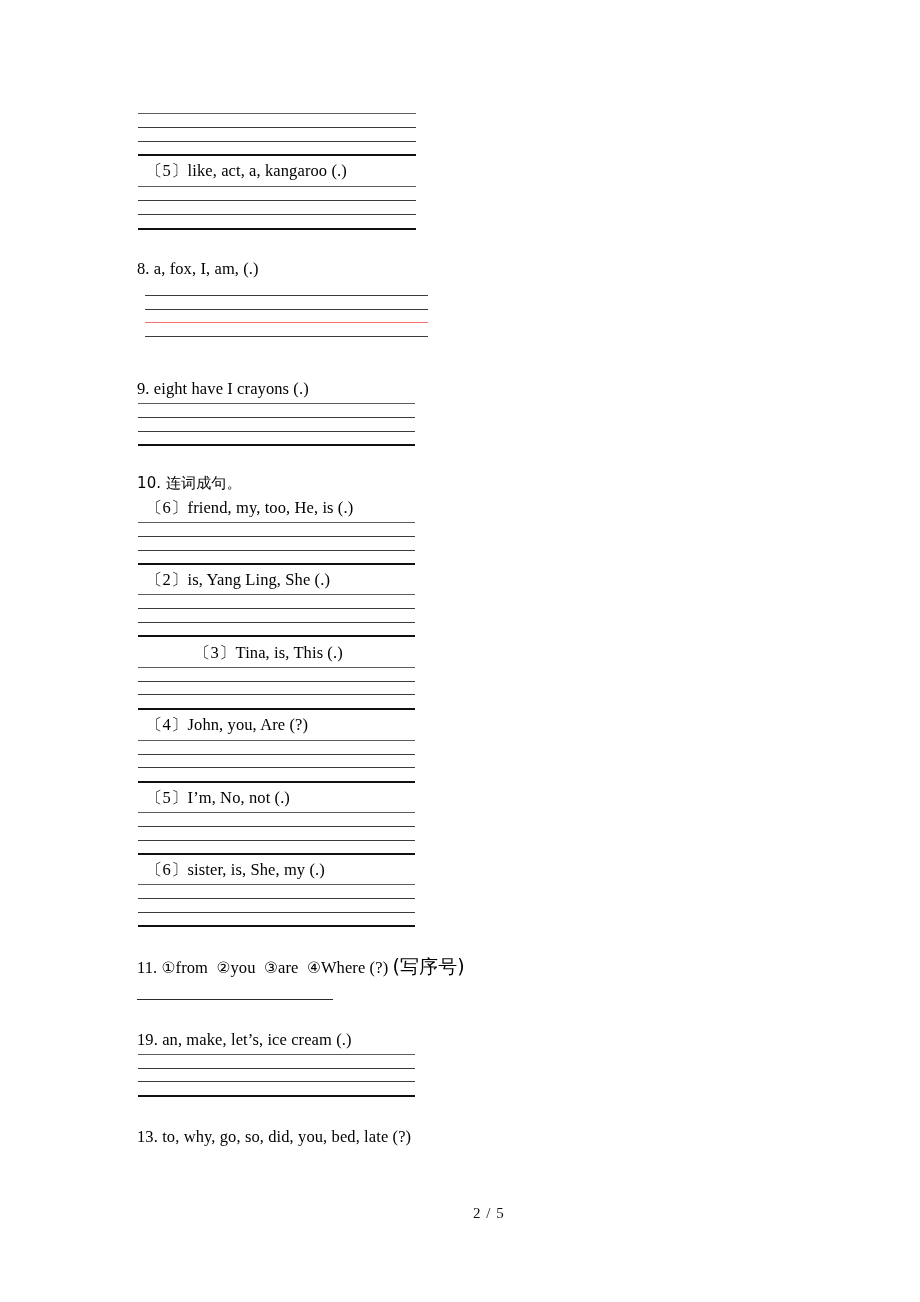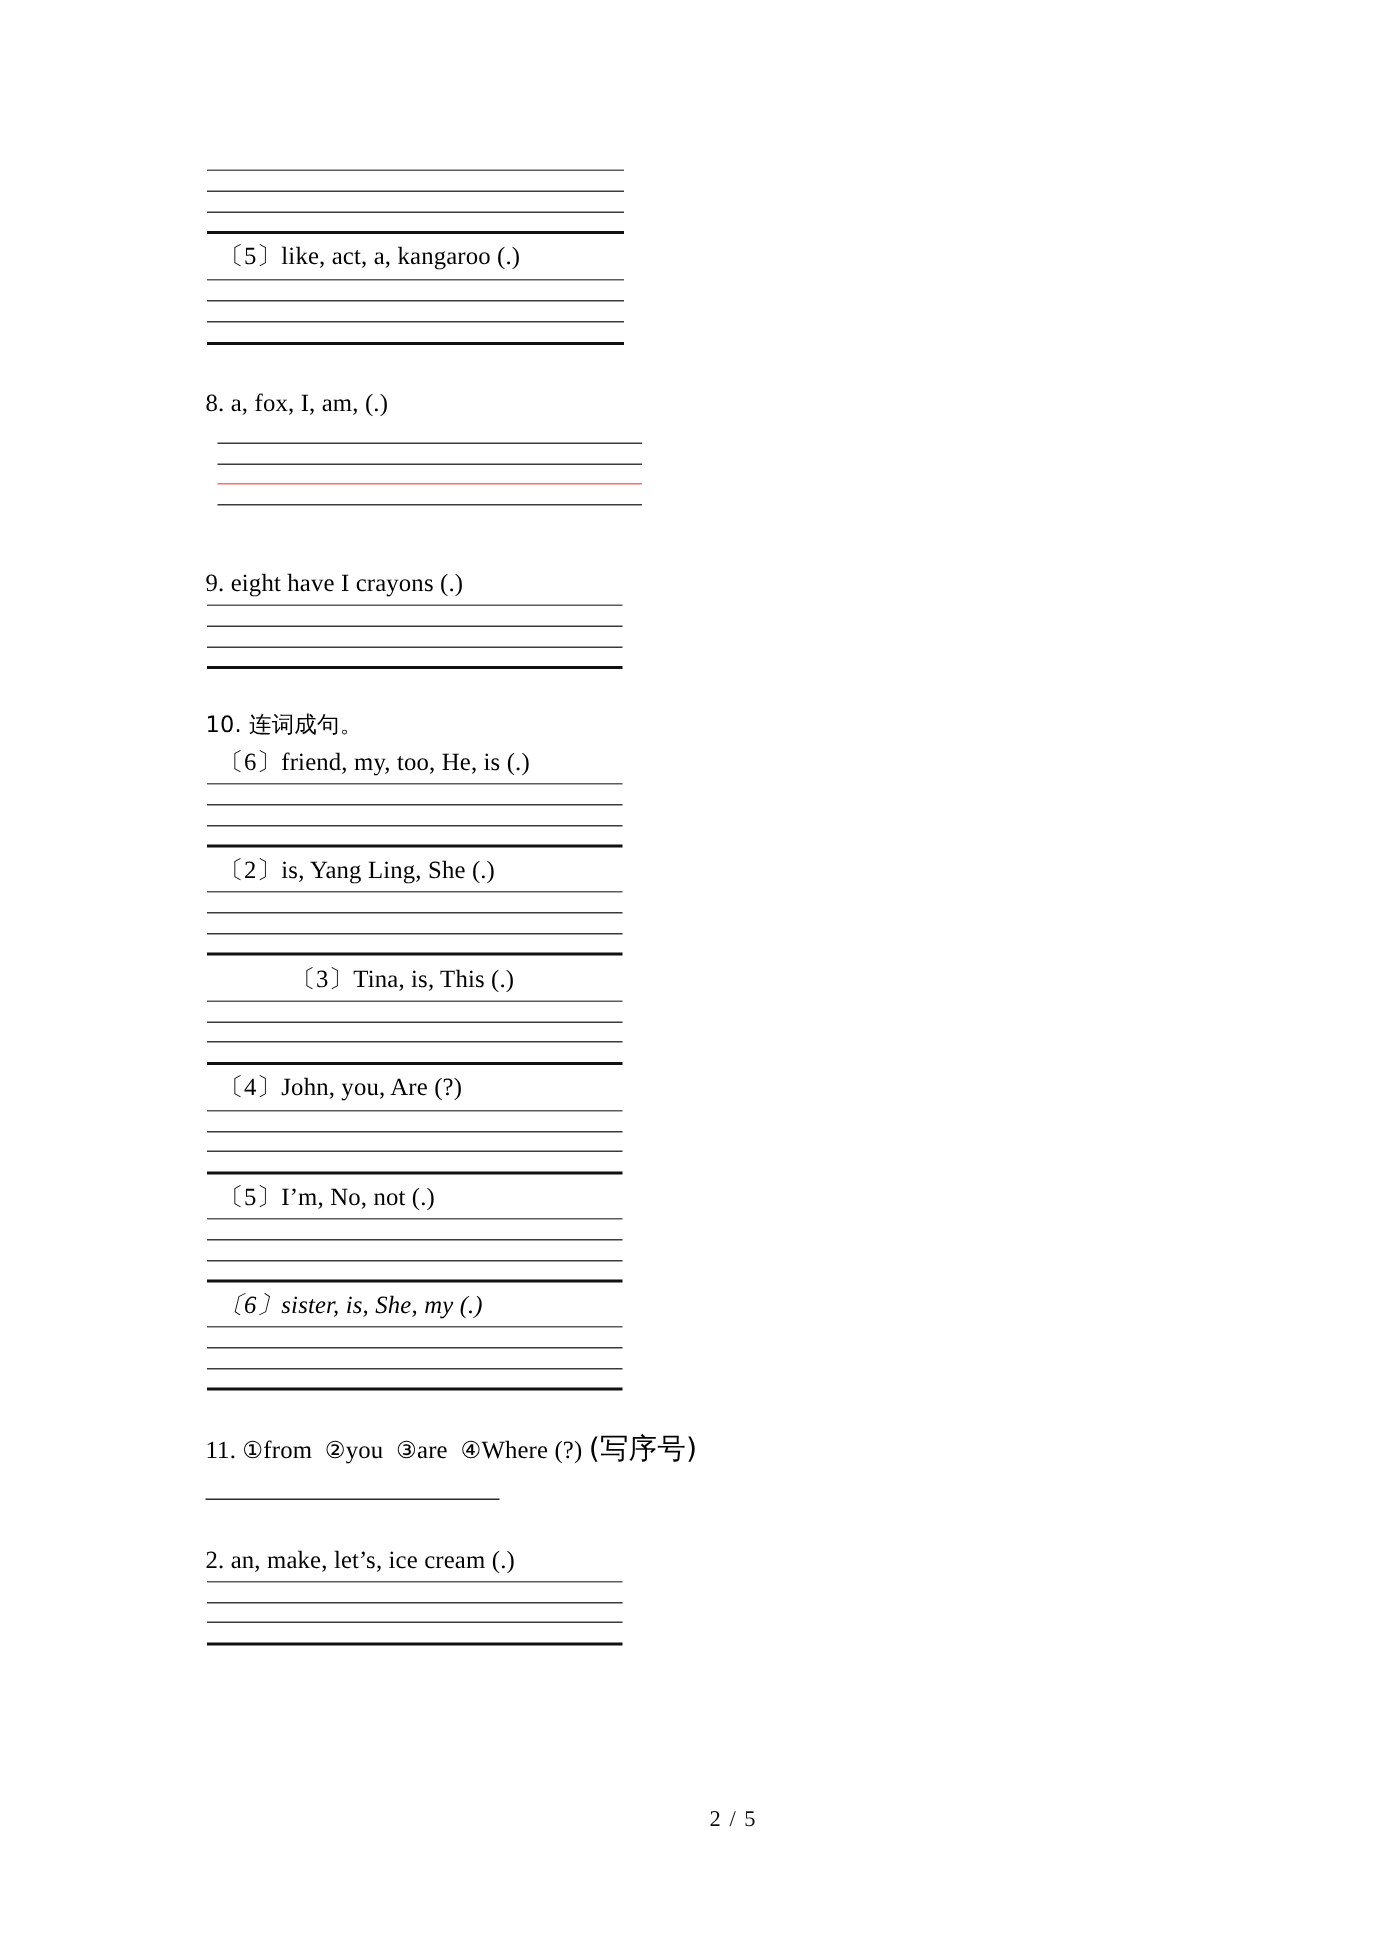--- a/index.html
+++ b/index.html
@@ -131,33 +131,34 @@
   <div class="rule mid" style="left:138px; top:754px; width:277px;"></div>
   <div class="rule mid" style="left:138px; top:767px; width:277px;"></div>
   <div class="rule bold" style="left:138px; top:781px; width:277px;"></div>
 
   <div class="qtext sub" style="left:146px; top:788px;">〔5〕I’m, No, not (.)</div>
   <div class="rule thin" style="left:138px; top:812px; width:277px;"></div>
   <div class="rule mid" style="left:138px; top:826px; width:277px;"></div>
   <div class="rule mid" style="left:138px; top:840px; width:277px;"></div>
   <div class="rule bold" style="left:138px; top:853px; width:277px;"></div>
 
-  <div class="qtext sub" style="left:146px; top:860px;font-style:italic;">〔6〕sister, is, She, my (.)</div>
+  <div class="qtext sub" style="left:146px; top:860px;">〔6〕sister, is, She, my (.)</div>
   <div class="rule thin" style="left:138px; top:884px; width:277px;"></div>
   <div class="rule mid" style="left:138px; top:898px; width:277px;"></div>
   <div class="rule mid" style="left:138px; top:912px; width:277px;"></div>
   <div class="rule bold" style="left:138px; top:925px; width:277px;"></div>
 
   <div class="qtext" style="left:137px; top:956px;">
     <span>11.</span><span>&nbsp;</span><span class="circled">①</span><span>from</span><span>&nbsp;&nbsp;</span><span class="circled">②</span><span>you</span><span>&nbsp;&nbsp;</span><span class="circled">③</span><span>are</span><span>&nbsp;&nbsp;</span><span class="circled">④</span><span>Where (?)</span><span>&nbsp;</span><span class="note-cjk">(写序号)</span>
   </div>
   <div class="rule answer" style="left:137px; top:999px; width:196px;"></div>
 
-  <div class="qtext" style="left:137px; top:1030px;">2. an, make, let’s, ice cream (.)</div>
+  <div class="qtext" style="left:137px; top:1030px;">19. an, make, let’s, ice cream (.)</div>
   <div class="rule thin" style="left:138px; top:1054px; width:277px;"></div>
   <div class="rule mid" style="left:138px; top:1068px; width:277px;"></div>
   <div class="rule mid" style="left:138px; top:1081px; width:277px;"></div>
   <div class="rule bold" style="left:138px; top:1095px; width:277px;"></div>
 
+  <div class="qtext" style="left:137px; top:1127px;">13. to, why, go, so, did, you, bed, late (?)</div>
 
   <div class="footer" style="left:440px; top:1205px;margin-left:33px;">2 / 5</div>
 
 </div>
 
 </body></html>

